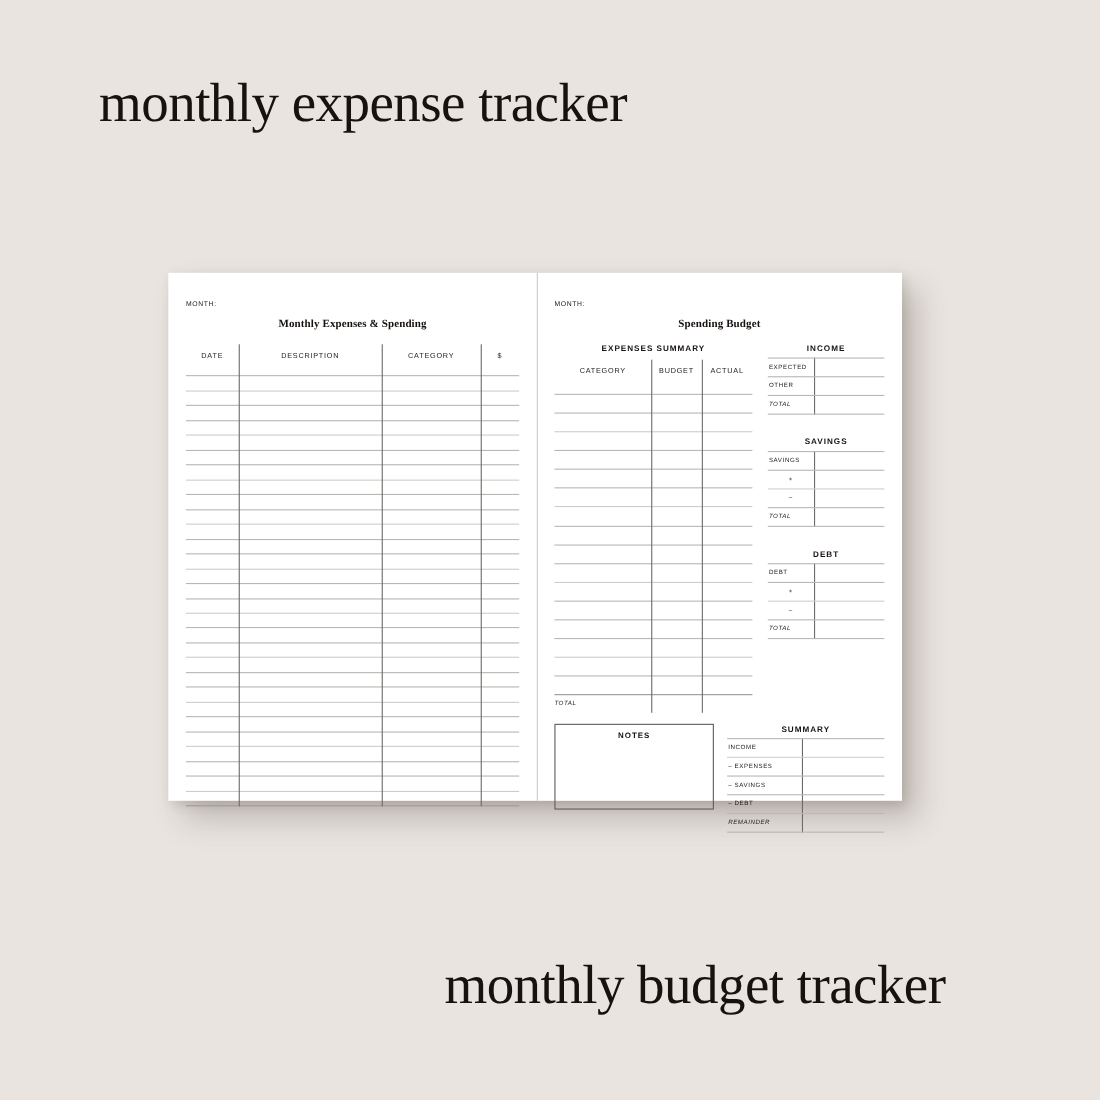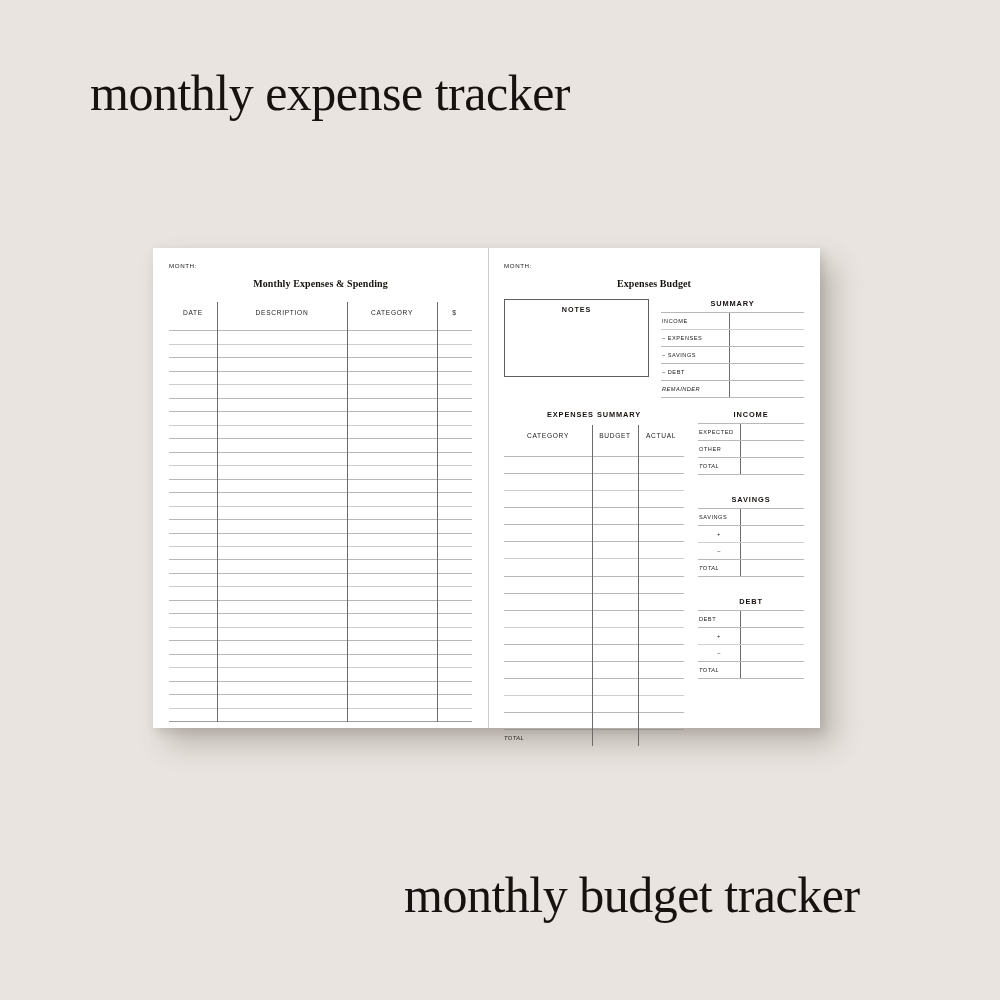--- a/index.html
+++ b/index.html
@@ -54,20 +54,21 @@
     left: 335px;
     top: 0;
     width: 1px;
     height: 100%;
     background: #cfcbc7;
   }
   .page {
     position: relative;
     height: 100%;
     box-sizing: border-box;
+    margin-top: 11px;
   }
   #page-left  { width: 335px; padding: 14px 16px 0 16px; }
   #page-right { width: 332px; padding: 14px 16px 0 16px; }
 
   
   .month-label {
     font-size: 6.2px;
     letter-spacing: 0.6px;
     color: #24201d;
     font-weight: 500;
@@ -318,21 +319,139 @@
         </div>
       </div>
 
     </div>
   </div>
 
   <div class="page" id="page-right">
 
     <div class="month-label">MONTH:</div>
 
-    <div class="page-heading">Expenses Budget</div>
+    <div class="page-heading">Spending Budget</div>
+
+    <div id="right-cols">
+
+      <div id="col-expsum">
+        <div class="section-title">EXPENSES SUMMARY</div>
+
+        <div class="sum-head-row">
+          <div class="col-head sum-c-cat">CATEGORY</div>
+          <div class="col-head sum-c-bud">BUDGET</div>
+          <div class="col-head sum-c-act">ACTUAL</div>
+        </div>
+
+        <div class="sum-body">
+          <div class="sum-lines" id="sum-lines">
+              <div class="sum-line"></div>
+              <div class="sum-line"></div>
+              <div class="sum-line faint"></div>
+              <div class="sum-line"></div>
+              <div class="sum-line"></div>
+              <div class="sum-line"></div>
+              <div class="sum-line faint"></div>
+              <div class="sum-line"></div>
+              <div class="sum-line"></div>
+              <div class="sum-line"></div>
+              <div class="sum-line faint"></div>
+              <div class="sum-line"></div>
+              <div class="sum-line"></div>
+              <div class="sum-line"></div>
+              <div class="sum-line faint"></div>
+              <div class="sum-line"></div>
+              <div class="sum-line"></div>
+            </div>
+          <div class="sum-vrules">
+            <div class="svrule" id="svr1"></div>
+            <div class="svrule" id="svr2"></div>
+          </div>
+        </div>
+
+        <div class="sum-total-row">
+          <div class="row-label ital">TOTAL</div>
+        </div>
+
+        <div id="bottom-right-left-holder"></div>
+      </div>
+
+      <div id="col-side">
+
+        <div class="mini">
+          <div class="mini-title">INCOME</div>
+          <div class="mini-table" id="income-table">
+            <div class="mini-vrule"></div>
+          <div class="mini-row">
+                <div class="row-label mini-label">EXPECTED</div>
+                <div class="mini-value"></div>
+              </div>
+              <div class="mini-row">
+                <div class="row-label mini-label">OTHER</div>
+                <div class="mini-value"></div>
+              </div>
+              <div class="mini-row">
+                <div class="row-label ital mini-label">TOTAL</div>
+                <div class="mini-value"></div>
+              </div>
+            </div>
+        </div>
+
+        <div class="gap-16"></div>
+
+        <div class="mini">
+          <div class="mini-title">SAVINGS</div>
+          <div class="mini-table" id="savings-table">
+            <div class="mini-vrule"></div>
+          <div class="mini-row">
+                <div class="row-label mini-label">SAVINGS</div>
+                <div class="mini-value"></div>
+              </div>
+              <div class="mini-row">
+                <div class="row-label center mini-label">+</div>
+                <div class="mini-value"></div>
+              </div>
+              <div class="mini-row faint">
+                <div class="row-label center mini-label">–</div>
+                <div class="mini-value"></div>
+              </div>
+              <div class="mini-row">
+                <div class="row-label ital mini-label">TOTAL</div>
+                <div class="mini-value"></div>
+              </div>
+            </div>
+        </div>
+
+        <div class="gap-16"></div>
+
+        <div class="mini">
+          <div class="mini-title">DEBT</div>
+          <div class="mini-table" id="debt-table">
+            <div class="mini-vrule"></div>
+          <div class="mini-row">
+                <div class="row-label mini-label">DEBT</div>
+                <div class="mini-value"></div>
+              </div>
+              <div class="mini-row">
+                <div class="row-label center mini-label">+</div>
+                <div class="mini-value"></div>
+              </div>
+              <div class="mini-row faint">
+                <div class="row-label center mini-label">–</div>
+                <div class="mini-value"></div>
+              </div>
+              <div class="mini-row">
+                <div class="row-label ital mini-label">TOTAL</div>
+                <div class="mini-value"></div>
+              </div>
+            </div>
+        </div>
+
+      </div>
+    </div>
 
     <div id="bottom-right">
 
       <div id="notes-box">
         <div id="notes-title">NOTES</div>
       </div>
 
       <div id="summary-block">
         <div class="mini-title">SUMMARY</div>
         <div class="mini-table" id="summary-table">
@@ -355,132 +474,14 @@
             </div>
             <div class="mini-row">
               <div class="row-label ital mini-label">REMAINDER</div>
               <div class="mini-value"></div>
             </div>
           </div>
       </div>
 
     </div>
 
-    <div id="right-cols">
-
-      <div id="col-expsum">
-        <div class="section-title">EXPENSES SUMMARY</div>
-
-        <div class="sum-head-row">
-          <div class="col-head sum-c-cat">CATEGORY</div>
-          <div class="col-head sum-c-bud">BUDGET</div>
-          <div class="col-head sum-c-act">ACTUAL</div>
-        </div>
-
-        <div class="sum-body">
-          <div class="sum-lines" id="sum-lines">
-              <div class="sum-line"></div>
-              <div class="sum-line"></div>
-              <div class="sum-line faint"></div>
-              <div class="sum-line"></div>
-              <div class="sum-line"></div>
-              <div class="sum-line"></div>
-              <div class="sum-line faint"></div>
-              <div class="sum-line"></div>
-              <div class="sum-line"></div>
-              <div class="sum-line"></div>
-              <div class="sum-line faint"></div>
-              <div class="sum-line"></div>
-              <div class="sum-line"></div>
-              <div class="sum-line"></div>
-              <div class="sum-line faint"></div>
-              <div class="sum-line"></div>
-              <div class="sum-line"></div>
-            </div>
-          <div class="sum-vrules">
-            <div class="svrule" id="svr1"></div>
-            <div class="svrule" id="svr2"></div>
-          </div>
-        </div>
-
-        <div class="sum-total-row">
-          <div class="row-label ital">TOTAL</div>
-        </div>
-
-        <div id="bottom-right-left-holder"></div>
-      </div>
-
-      <div id="col-side">
-
-        <div class="mini">
-          <div class="mini-title">INCOME</div>
-          <div class="mini-table" id="income-table">
-            <div class="mini-vrule"></div>
-          <div class="mini-row">
-                <div class="row-label mini-label">EXPECTED</div>
-                <div class="mini-value"></div>
-              </div>
-              <div class="mini-row">
-                <div class="row-label mini-label">OTHER</div>
-                <div class="mini-value"></div>
-              </div>
-              <div class="mini-row">
-                <div class="row-label ital mini-label">TOTAL</div>
-                <div class="mini-value"></div>
-              </div>
-            </div>
-        </div>
-
-        <div class="gap-16"></div>
-
-        <div class="mini">
-          <div class="mini-title">SAVINGS</div>
-          <div class="mini-table" id="savings-table">
-            <div class="mini-vrule"></div>
-          <div class="mini-row">
-                <div class="row-label mini-label">SAVINGS</div>
-                <div class="mini-value"></div>
-              </div>
-              <div class="mini-row">
-                <div class="row-label center mini-label">+</div>
-                <div class="mini-value"></div>
-              </div>
-              <div class="mini-row faint">
-                <div class="row-label center mini-label">–</div>
-                <div class="mini-value"></div>
-              </div>
-              <div class="mini-row">
-                <div class="row-label ital mini-label">TOTAL</div>
-                <div class="mini-value"></div>
-              </div>
-            </div>
-        </div>
-
-        <div class="gap-16"></div>
-
-        <div class="mini">
-          <div class="mini-title">DEBT</div>
-          <div class="mini-table" id="debt-table">
-            <div class="mini-vrule"></div>
-          <div class="mini-row">
-                <div class="row-label mini-label">DEBT</div>
-                <div class="mini-value"></div>
-              </div>
-              <div class="mini-row">
-                <div class="row-label center mini-label">+</div>
-                <div class="mini-value"></div>
-              </div>
-              <div class="mini-row faint">
-                <div class="row-label center mini-label">–</div>
-                <div class="mini-value"></div>
-              </div>
-              <div class="mini-row">
-                <div class="row-label ital mini-label">TOTAL</div>
-                <div class="mini-value"></div>
-              </div>
-            </div>
-        </div>
-
-      </div>
-    </div>
-
   </div>
 </div>
 
 </body></html>

